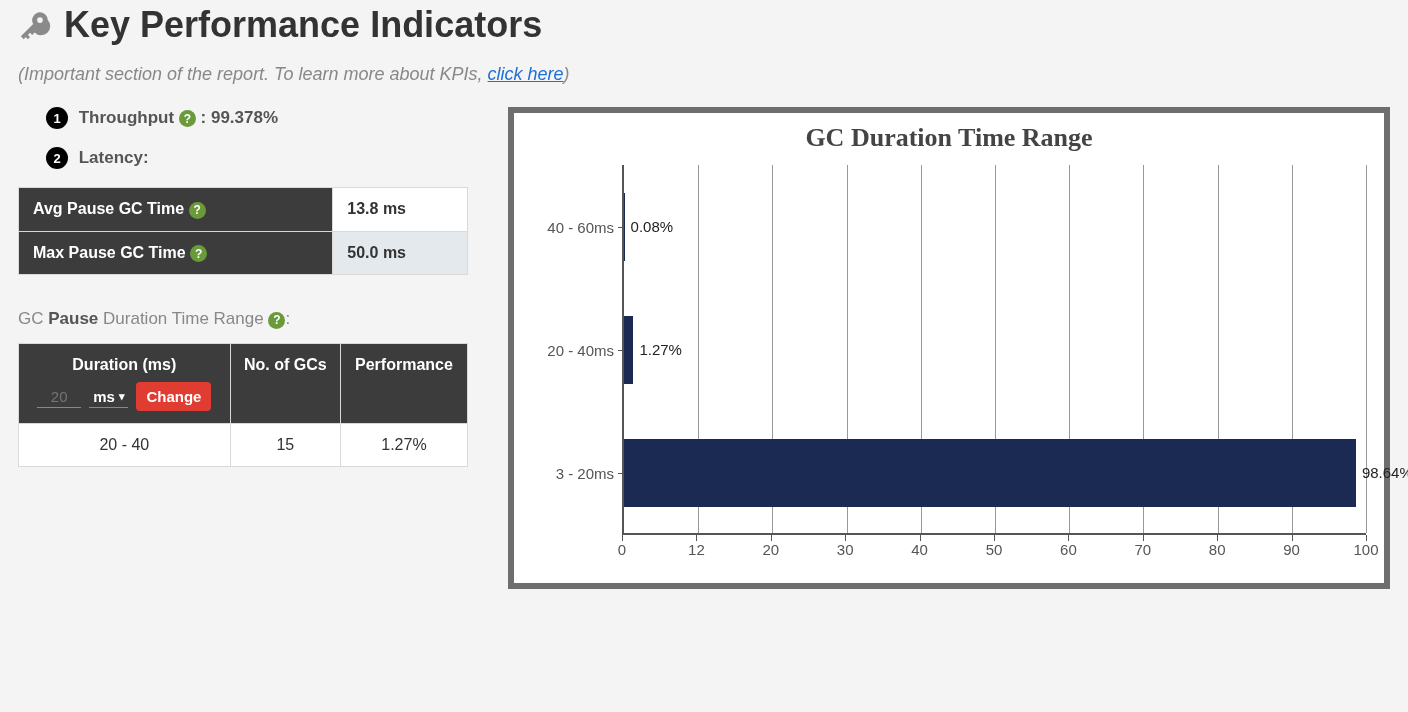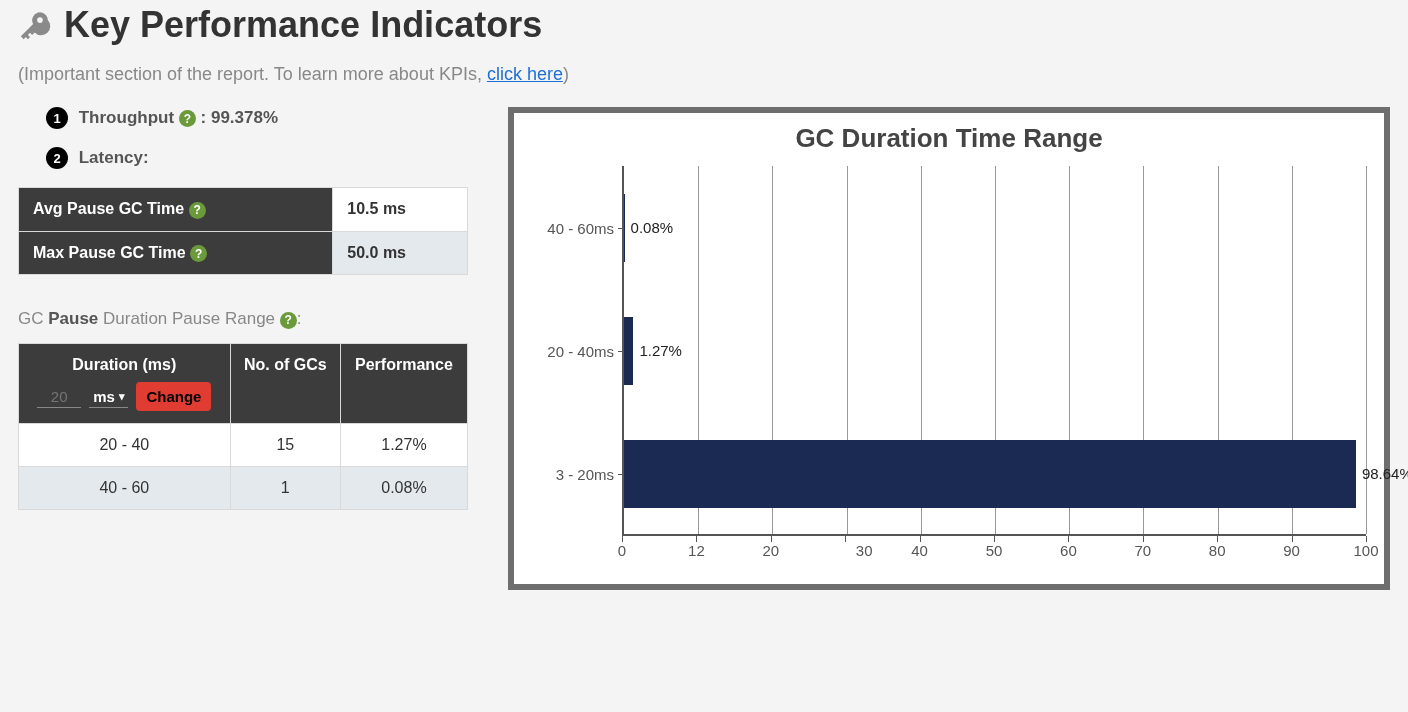--- a/index.html
+++ b/index.html
@@ -26,21 +26,21 @@
   }
   h1{
     font-size:36px;
     font-weight:700;
     margin:4px 0 18px 0;
     display:flex;
     align-items:center;
     gap:12px;
   }
   .key-icon{width:34px;height:34px;color:#8a8a8a;flex:0 0 auto;}
-  .subtitle{color:#888;font-size:18px;margin-bottom:22px;}
+  .subtitle{color:#888;font-size:18px;margin-bottom:22px;font-style:italic;}
   .subtitle a{color:var(--link);text-decoration:underline;}
   .layout{display:flex;gap:40px;align-items:flex-start;}
   .left{flex:0 0 450px;}
   .right{flex:1;}
   .num-bullet{
     display:inline-flex;align-items:center;justify-content:center;
     width:22px;height:22px;border-radius:50%;
     background:#000;color:#fff;font-size:13px;font-weight:700;
     margin-right:6px;
   }
@@ -70,32 +70,32 @@
     width:44px;background:transparent;border:none;border-bottom:1px solid #888;
     color:#bbb;font-size:15px;text-align:center;padding:2px 0;
   }
   .dur-unit{
     display:inline-flex;align-items:center;gap:4px;
     color:#fff;font-weight:700;border-bottom:1px solid #888;padding:2px 4px;
     cursor:pointer;font-size:15px;
   }
   .chev{font-size:11px;}
   .change-btn{
-    background:var(--accent);color:#000000;border:none;
+    background:var(--accent);color:#ffffff;border:none;
     padding:6px 10px;border-radius:4px;font-size:15px;font-weight:600;
     cursor:pointer;
   }
   
   .chart-frame{
     border:6px solid #6e6e6e;background:#fff;
     padding:10px 18px 18px 18px;
   }
   .chart-title{
     text-align:center;font-size:26px;font-weight:600;color:#444;
-    margin:0 0 12px 0;font-family:Liberation Sans, sans-serif;
+    margin:0 0 12px 0;font-family:Liberation Serif, serif;
   }
   .plot{position:relative;height:370px;margin-left:90px;}
   .y-labels{position:absolute;left:-92px;top:0;height:100%;width:88px;}
   .y-label{position:absolute;right:4px;transform:translateY(-50%);font-size:15px;color:#555;white-space:nowrap;}
   .y-tick{position:absolute;left:-6px;width:6px;height:1px;background:#555;}
   .plot-area{position:absolute;inset:0;border-left:2px solid #555;border-bottom:2px solid #555;}
   .vgrid{position:absolute;top:0;bottom:0;width:1px;background:var(--grid);}
   .bar{position:absolute;left:0;background:var(--bar);}
   .bar-label{position:absolute;font-size:15px;color:#222;white-space:nowrap;}
   .x-axis{position:relative;height:30px;margin-left:90px;}
@@ -132,34 +132,34 @@
       <span>Latency:</span>
     </div>
 
     <table class="latency-table">
       <tbody>
           <tr>
         <td class="lbl">
           <span>Avg Pause GC Time</span>
           <span class="help">?</span>
         </td>
-        <td class="valcell">10.5 ms</td>
+        <td class="valcell">13.8 ms</td>
       </tr>
       <tr>
         <td class="lbl">
           <span>Max Pause GC Time</span>
           <span class="help">?</span>
         </td>
         <td class="valcell">50.0 ms</td>
       </tr>
     </tbody>
       </table>
 
     <div class="range-title">
-      <span>GC </span><strong>Pause</strong><span> Duration Pause Range </span><span class="help">?</span>:
+      <span>GC </span><strong>Pause</strong><span> Duration Time Range </span><span class="help">?</span>:
     </div>
 
     <table class="duration-table">
       <thead>
         <tr>
           <th>
             <div class="dur-header-inner">
               <span>Duration (ms)</span>
               <div class="dur-controls">
                 <input class="dur-input" placeholder="20" style="">
@@ -173,25 +173,20 @@
           </th>
           <th>No. of GCs</th>
           <th>Performance</th>
         </tr>
       </thead>
       <tbody id="dur-body">
           <tr>
             <td>20 - 40</td>
             <td>15</td>
             <td>1.27%</td>
-          </tr>
-          <tr>
-            <td>40 - 60</td>
-            <td>1</td>
-            <td>0.08%</td>
           </tr>
         </tbody>
     </table>
   </div>
 
   <div class="right">
     <div class="chart-frame">
       <div class="chart-title">GC Duration Time Range</div>
       <div class="plot" id="plot">
         <div class="y-labels" id="ylabels">
@@ -222,21 +217,21 @@
           </div>
       </div>
       <div class="x-axis" id="xaxis">
           <div class="x-tick" style="left: 0%;"></div>
           <div class="x-label" style="left: 0%;">0</div>
           <div class="x-tick" style="left: 10%;"></div>
           <div class="x-label" style="left: 10%;">12</div>
           <div class="x-tick" style="left: 20%;"></div>
           <div class="x-label" style="left: 20%;">20</div>
           <div class="x-tick" style="left: 30%;"></div>
-          <div class="x-label" style="left: 30%; margin-left: 19px;">30</div>
+          <div class="x-label" style="left: 30%;">30</div>
           <div class="x-tick" style="left: 40%;"></div>
           <div class="x-label" style="left: 40%;">40</div>
           <div class="x-tick" style="left: 50%;"></div>
           <div class="x-label" style="left: 50%; text-align: center;">50</div>
           <div class="x-tick" style="left: 60%;"></div>
           <div class="x-label" style="left: 60%;">60</div>
           <div class="x-tick" style="left: 70%;"></div>
           <div class="x-label" style="left: 70%;">70</div>
           <div class="x-tick" style="left: 80%;"></div>
           <div class="x-label" style="left: 80%;">80</div>

